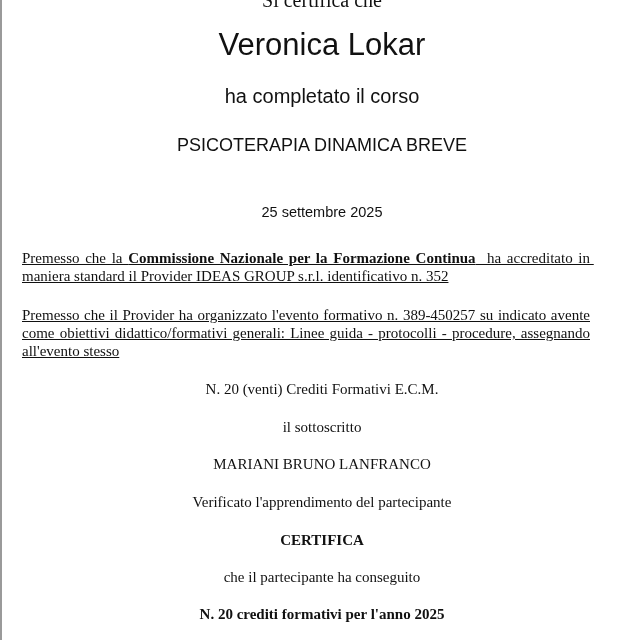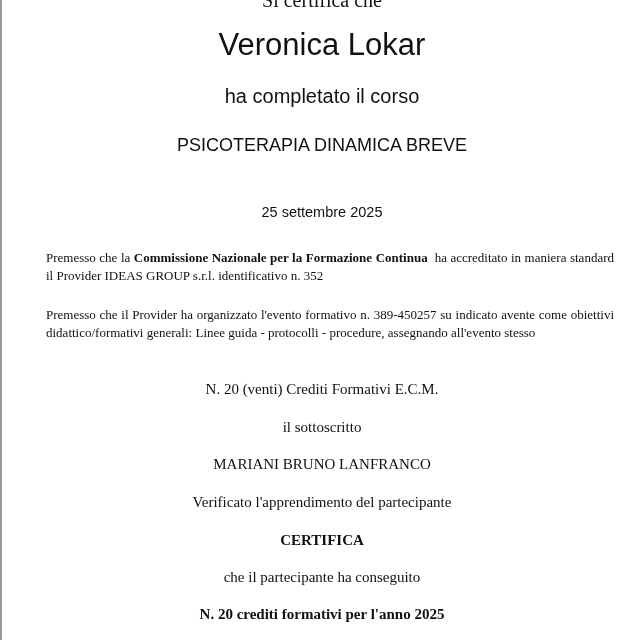--- a/index.html
+++ b/index.html
@@ -57,26 +57,27 @@
       font-size: 18px;
       line-height: 22px;
     }
     .date {
       top: 202px;
       font-size: 14.5px;
       line-height: 20px;
     }
     .para {
       position: absolute;
-      left: 44px;
+      left: 20px;
       width: 568px;
-      font-size: 13px;
+      font-size: 15px;
       line-height: 18px;
       text-align: justify;
       text-align-last: left;
+      text-decoration: underline;
     }
     .para1 { top: 249px; }
     .para2 { top: 306px; }
     .c-line {
       font-size: 15px;
       line-height: 20px;
     }
     .credits-ecm { top: 379px; }
     .undersigned { top: 417px; }
     .signer { top: 454px; }

